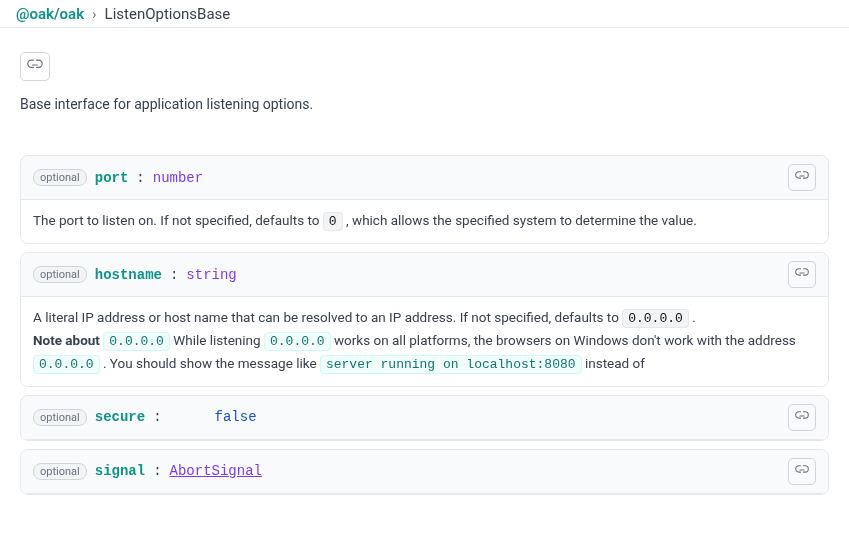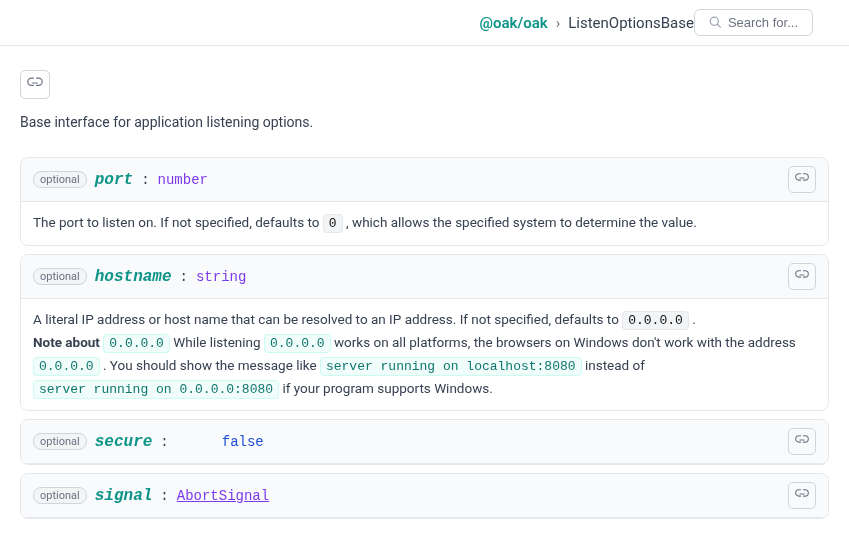--- a/index.html
+++ b/index.html
@@ -6,24 +6,24 @@
     body {
       font-family: -apple-system, BlinkMacSystemFont, 'Segoe UI', Roboto, sans-serif;
       font-size: 14px;
       color: #1a1a1a;
       background: #fff;
       padding: 0;
     }
     header {
       display: flex;
       align-items: center;
-      justify-content: flex-end;
-      padding: 8px 36px;
+      justify-content: space-between;
+      padding: 8px 16px;
       border-bottom: 1px solid #e5e7eb;
-      height: 46px;
+      height: 28px;
     }
     .breadcrumb {
       display: flex;
       align-items: center;
       gap: 8px;
       font-size: 15px;
     }
     .breadcrumb-root {
       color: #0d9488;
       font-weight: 600;
@@ -75,21 +75,21 @@
       border: 1px solid #d1d5db;
       border-radius: 5px;
       padding: 4px 6px;
       cursor: pointer;
       color: #6b7280;
       font-size: 12px;
     }
     .description {
       font-size: 14px;
       color: #374151;
-      margin-bottom: 24px;
+      margin-bottom: 40px;
       line-height: 1.6;
     }
     .section-title {
       font-size: 18px;
       font-weight: 700;
       margin-bottom: 16px;
       color: #111;
     }
     .property-block {
       border: 1px solid #e5e7eb;
@@ -114,23 +114,22 @@
       background: #f3f4f6;
       border: 1px solid #d1d5db;
       color: #6b7280;
       font-size: 11px;
       padding: 1px 6px;
       border-radius: 8px;
     }
     .prop-name {
       color: #0d9488;
       font-family: 'Courier New', monospace;
-      font-size: 16px;
+      font-size: 14px;
       font-weight: 600;
-      font-style: italic;
     }
     .prop-colon {
       color: #374151;
       font-family: 'Courier New', monospace;
     }
     .prop-type {
       color: #7c3aed;
       font-family: 'Courier New', monospace;
       font-size: 14px;
     }
@@ -178,27 +177,20 @@
   </style>
 </head>
 <body>
 
 <header>
   <nav class="breadcrumb">
     <a class="breadcrumb-root" href="#">@oak/oak</a>
     <span class="breadcrumb-sep">›</span>
     <span class="breadcrumb-current">ListenOptionsBase</span>
   </nav>
-  <button class="search-btn">
-    <svg width="13" height="13" viewBox="0 0 16 16" fill="none" xmlns="http://www.w3.org/2000/svg">
-      <circle cx="6.5" cy="6.5" r="5" stroke="#9ca3af" stroke-width="1.5"></circle>
-      <line x1="10.5" y1="10.5" x2="14" y2="14" stroke="#9ca3af" stroke-width="1.5" stroke-linecap="round"></line>
-    </svg>
-    <span>Search for...</span>
-  </button>
 </header>
 
 <main>
   <div class="interface-title">
     <button class="copy-icon-btn" title="Copy link">
       <svg width="16" height="16" viewBox="0 0 20 20" fill="none" xmlns="http://www.w3.org/2000/svg">
         <path d="M8 13H5.5a4.5 4.5 0 010-9H8m4 9h2.5a4.5 4.5 0 000-9H12M7 10h6" stroke="#6b7280" stroke-width="1.5" stroke-linecap="round"></path>
       </svg>
     </button>
   </div>
@@ -241,21 +233,20 @@
         </svg>
       </button>
     </div>
     <div class="property-body">
       <span>A literal IP address or host name that can be resolved to an IP address. If not specified, defaults to </span>
       <code class="inline">0.0.0.0</code>
       <span> .</span>
       <br>
       <span><span class="note-bold">Note about</span> <code class="inline-teal">0.0.0.0</code> While listening <code class="inline-teal">0.0.0.0</code> works on all platforms, the browsers on Windows don't work with the address <code class="inline-teal">0.0.0.0</code> . You should show the message like <code class="inline-teal">server running on localhost:8080</code> instead of</span>
       <br>
-      <span><code class="inline-teal">server running on 0.0.0.0:8080</code> if your program supports Windows.</span>
     </div>
   </div>
 
   <div class="property-block">
     <div class="property-header">
       <div class="property-header-left">
         <span class="badge-optional">optional</span>
         <span class="prop-name">secure</span>
         <span class="prop-colon">:</span>
         <span class="prop-type-false">false</span>

